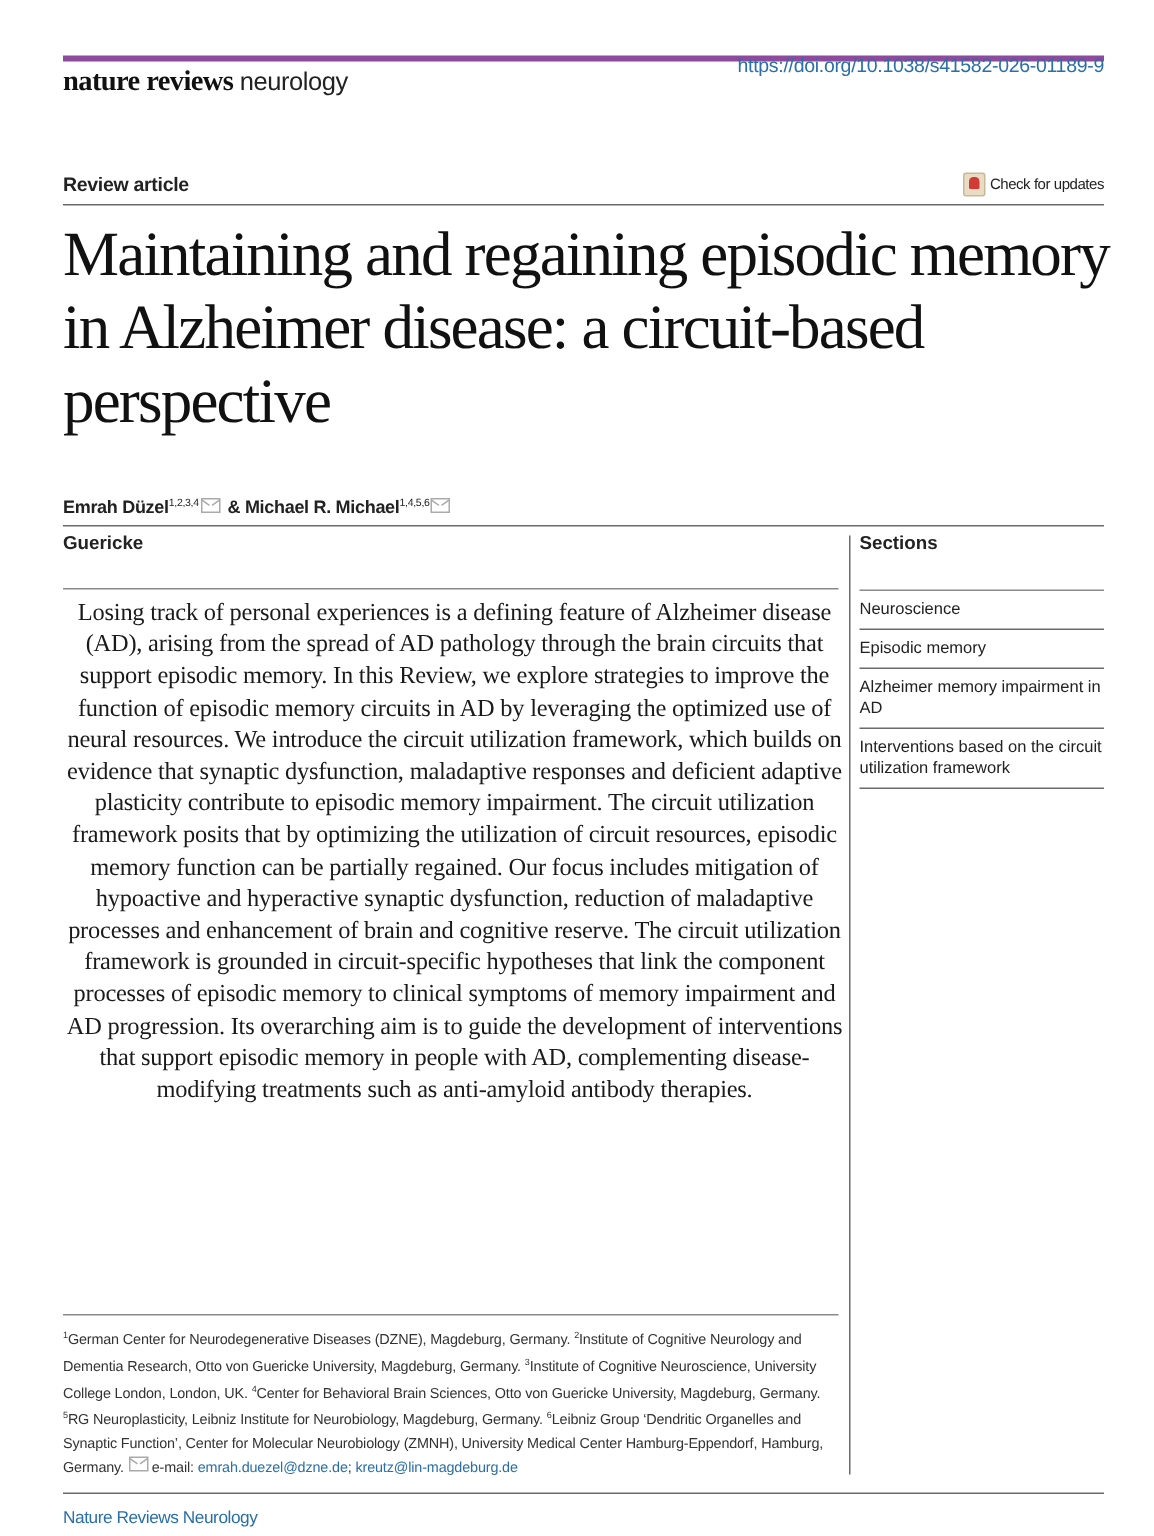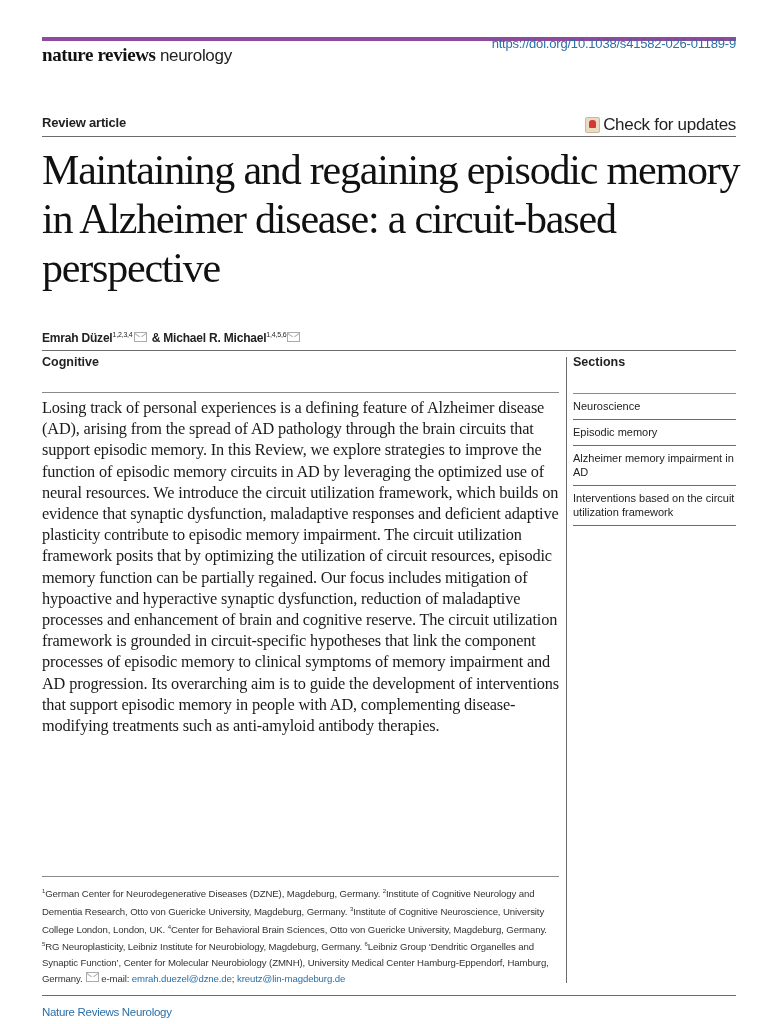--- a/index.html
+++ b/index.html
@@ -4,37 +4,37 @@
 <style>
   html, body { margin: 0; padding: 0; background: #ffffff; }
   body { width: 769px; height: 1024px; position: relative; overflow: hidden; color: #1a1a1a; font-family: "Liberation Sans", sans-serif; }
   .abs { position: absolute; }
   .purple-bar { left: 42px; top: 37px; width: 694px; height: 4px; background: #8e4b9d; }
   .logo { left: 42px; top: 44px; font-family: "Liberation Serif", serif; font-size: 19px; letter-spacing: -0.4px; color: #111; }
   .logo b { font-weight: bold; }
   .logo .light { font-family: "Liberation Sans", sans-serif; font-weight: normal; color: #222; font-size: 17px; letter-spacing: -0.3px; }
   .doi { right: 33px; top: 36px; font-size: 13px; color: #2a6fa8; letter-spacing: -0.2px; text-decoration: none; }
   .article-type { left: 42px; top: 115px; font-size: 13px; font-weight: bold; color: #222; letter-spacing: -0.2px; }
-  .check-updates { right: 33px; top: 115px; font-size: 17px; color: #222; display: flex; align-items: center; gap: 3px; letter-spacing: -0.3px; cursor: pointer; }
+  .check-updates { right: 33px; top: 115px; font-size: 10px; color: #222; display: flex; align-items: center; gap: 3px; letter-spacing: -0.3px; cursor: pointer; }
   .cfu-icon { width: 13px; height: 14px; background: #e8dcc5; border: 1px solid #c9b996; border-radius: 2px; position: relative; }
   .cfu-icon::after { content: ""; position: absolute; left: 3px; top: 2px; width: 7px; height: 8px; background: #d23a35; border-radius: 3px 3px 1px 1px; }
   .rule { background: #6b6b6b; height: 1px; }
   .rule1 { left: 42px; top: 136px; width: 694px; }
   .title { left: 42px; top: 146px; width: 700px; font-family: "Liberation Serif", serif; font-size: 42px; line-height: 49px; letter-spacing: -1.2px; color: #111; font-weight: normal; margin: 0; }
   .authors { left: 42px; top: 331px; font-size: 12px; font-weight: bold; color: #222; letter-spacing: -0.2px; }
   .authors sup { font-size: 7px; font-weight: normal; }
   .mail-icon { display: inline-block; width: 11px; height: 8px; border: 1px solid #aaa; position: relative; vertical-align: 0px; margin: 0 2px 0 1px; }
   .mail-icon::before, .mail-icon::after { content: ""; position: absolute; top: 0; width: 6px; height: 1px; background: #aaa; }
   .mail-icon::before { left: 0; transform: rotate(35deg); transform-origin: left top; }
   .mail-icon::after { right: 0; transform: rotate(-35deg); transform-origin: right top; }
   .rule2 { left: 42px; top: 350px; width: 694px; }
   .abstract-heading { left: 42px; top: 355px; font-size: 12.5px; font-weight: bold; color: #222; }
   .rule3 { left: 42px; top: 392px; width: 517px; background: #8a8a8a; }
   .vdivider { left: 566px; top: 357px; width: 1px; height: 626px; background: #6b6b6b; }
-  .abstract-text { left: 42px; top: 397px; width: 522px; font-family: "Liberation Serif", serif; font-size: 16.3px; line-height: 21.2px; color: #1a1a1a; letter-spacing: -0.15px; margin: 0; }
+  .abstract-text { left: 42px; top: 397px; width: 522px; font-family: "Liberation Serif", serif; font-size: 16.3px; line-height: 21.2px; color: #1a1a1a; letter-spacing: -0.15px; margin: 0; text-align: center; }
   .sections-heading { left: 573px; top: 355px; font-size: 12.5px; font-weight: bold; color: #222; }
   .sections-list { left: 573px; top: 393px; width: 163px; list-style: none; margin: 0; padding: 0; border-top: 1px solid #8a8a8a; }
   .sections-list li { border-bottom: 1px solid #6b6b6b; padding: 5px 0 6px 0; font-size: 11px; line-height: 14px; color: #222; cursor: pointer; }
   .rule4 { left: 42px; top: 876px; width: 517px; background: #8a8a8a; }
   .affiliations { left: 42px; top: 884px; width: 518px; font-size: 9.6px; line-height: 15.6px; color: #333; margin: 0; letter-spacing: -0.1px; }
   .affiliations sup { font-size: 6px; }
   .affiliations a { color: #2a6fa8; text-decoration: none; text-align: right; }
   .rule5 { left: 42px; top: 995px; width: 694px; }
   .footer-journal { left: 42px; top: 1006px; font-size: 11.5px; color: #2a6fa8; letter-spacing: -0.3px; text-decoration: none; }
 </style>
@@ -59,21 +59,21 @@
 <div class="abs rule rule1"></div>
 
 <h1 class="abs title">Maintaining and regaining episodic memory in Alzheimer disease: a circuit-based perspective</h1>
 
 <div class="abs authors">
   <span>Emrah Düzel</span><sup>1,2,3,4</sup><span class="mail-icon"></span><span> &amp; </span><span>Michael R. Michael</span><sup>1,4,5,6</sup><span class="mail-icon"></span>
 </div>
 
 <div class="abs rule rule2"></div>
 
-<div class="abs abstract-heading">Cognitive</div>
+<div class="abs abstract-heading">Guericke</div>
 <div class="abs rule rule3"></div>
 
 <p class="abs abstract-text">Losing track of personal experiences is a defining feature of Alzheimer disease (AD), arising from the spread of AD pathology through the brain circuits that support episodic memory. In this Review, we explore strategies to improve the function of episodic memory circuits in AD by leveraging the optimized use of neural resources. We introduce the circuit utilization framework, which builds on evidence that synaptic dysfunction, maladaptive responses and deficient adaptive plasticity contribute to episodic memory impairment. The circuit utilization framework posits that by optimizing the utilization of circuit resources, episodic memory function can be partially regained. Our focus includes mitigation of hypoactive and hyperactive synaptic dysfunction, reduction of maladaptive processes and enhancement of brain and cognitive reserve. The circuit utilization framework is grounded in circuit-specific hypotheses that link the component processes of episodic memory to clinical symptoms of memory impairment and AD progression. Its overarching aim is to guide the development of interventions that support episodic memory in people with AD, complementing disease-modifying treatments such as anti-amyloid antibody therapies.</p>
 
 <div class="abs vdivider"></div>
 
 <div class="abs sections-heading">Sections</div>
 <ul class="abs sections-list">
   <li>Neuroscience</li>
   <li>Episodic memory</li>

